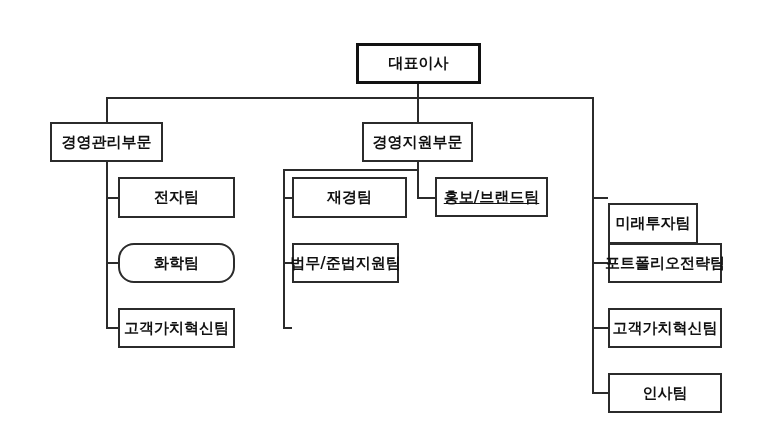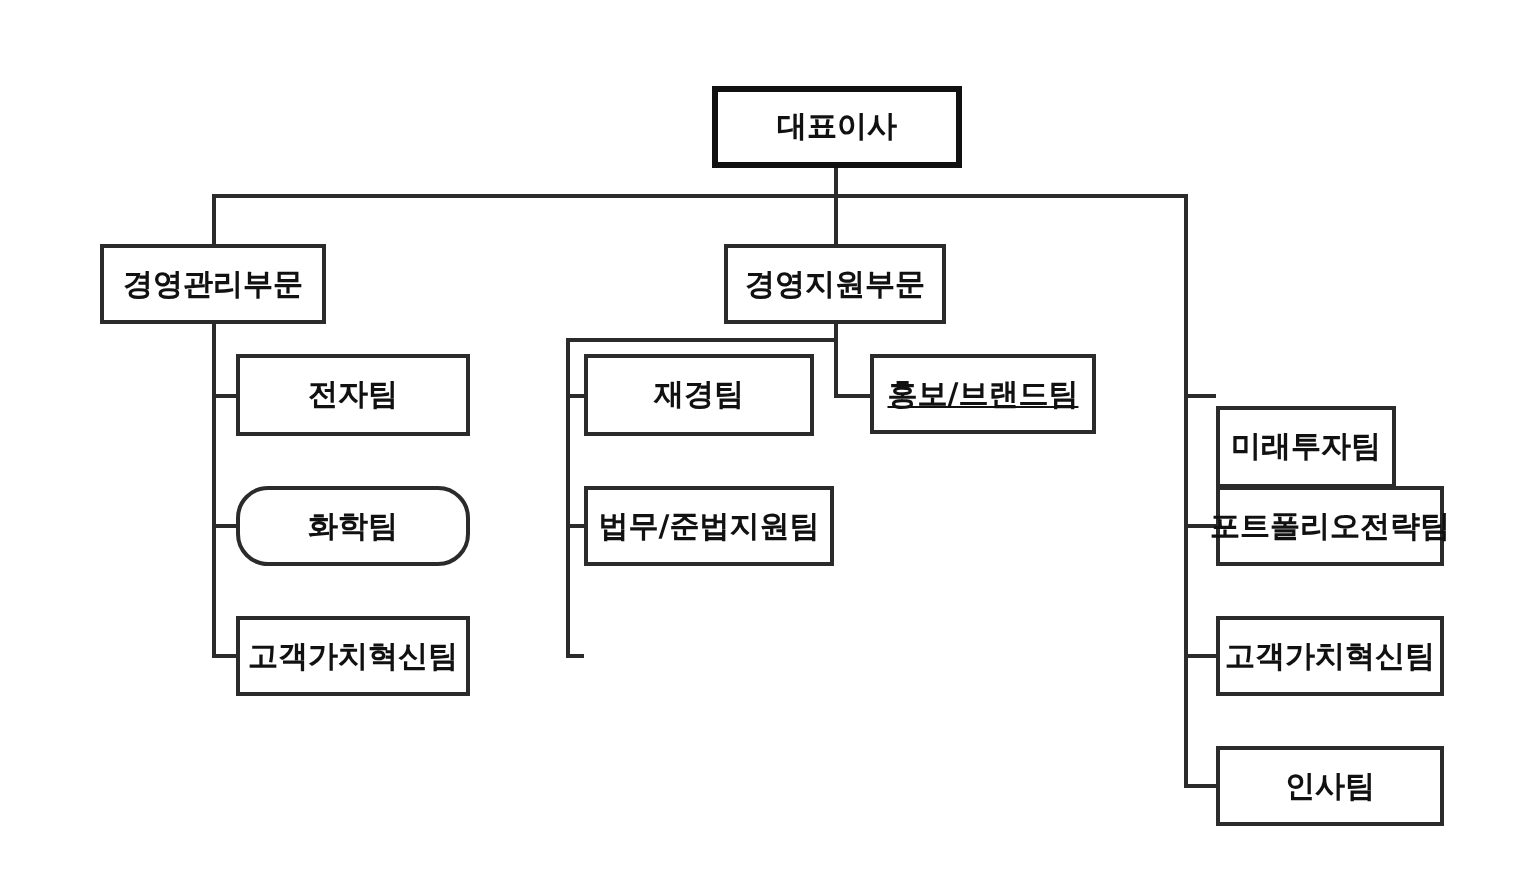--- a/index.html
+++ b/index.html
@@ -40,21 +40,21 @@
   
   .b-ceo        { left: 356px; top: 43px;  width: 125px; height: 41px; }
   .b-div-left   { left: 50px;  top: 122px; width: 113px; height: 40px; }
   .b-div-mid    { left: 362px; top: 122px; width: 111px; height: 40px; }
 
   .b-l1 { left: 118px; top: 177px; width: 117px; height: 41px; }
   .b-l2 { left: 118px; top: 243px; width: 117px; height: 40px; border-radius: 16px; }
   .b-l3 { left: 118px; top: 308px; width: 117px; height: 40px; }
 
   .b-m1 { left: 292px; top: 177px; width: 115px; height: 41px; }
-  .b-m2 { left: 292px; top: 243px; width: 125px; height: 40px; }
+  .b-m2 { left: 292px; top: 243px; width: 107px; height: 40px; }
   .b-m3 { left: 292px; top: 308px; width: 115px; height: 40px; }
 
   .b-pr { left: 435px; top: 177px; width: 113px; height: 40px; text-decoration: underline; }
 
   .b-r1 { left: 608px; top: 177px; width: 90px; height: 41px; margin-top: 26px; }
   .b-r2 { left: 608px; top: 243px; width: 114px; height: 40px; }
   .b-r3 { left: 608px; top: 308px; width: 114px; height: 40px; }
   .b-r4 { left: 608px; top: 373px; width: 114px; height: 40px; }
 
   

